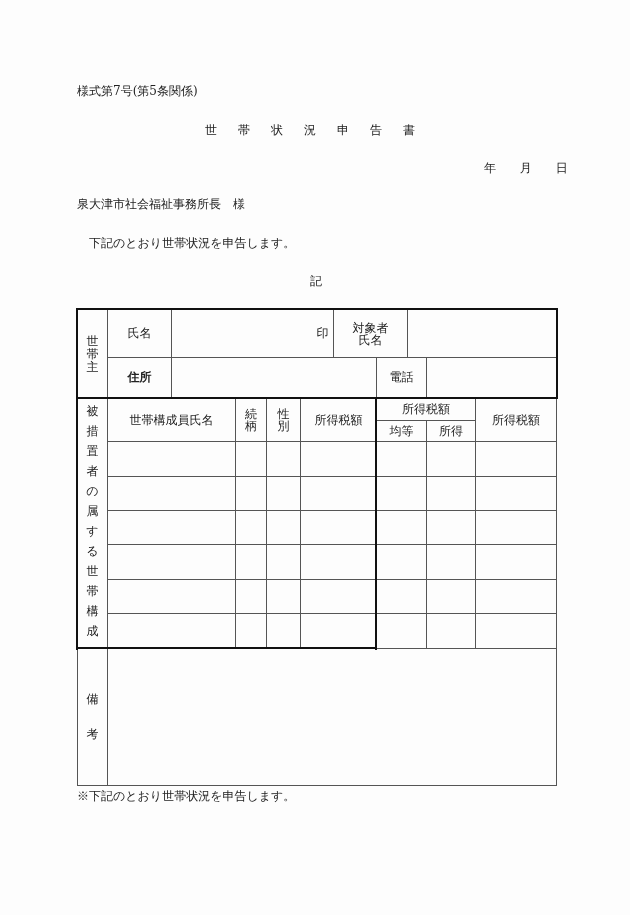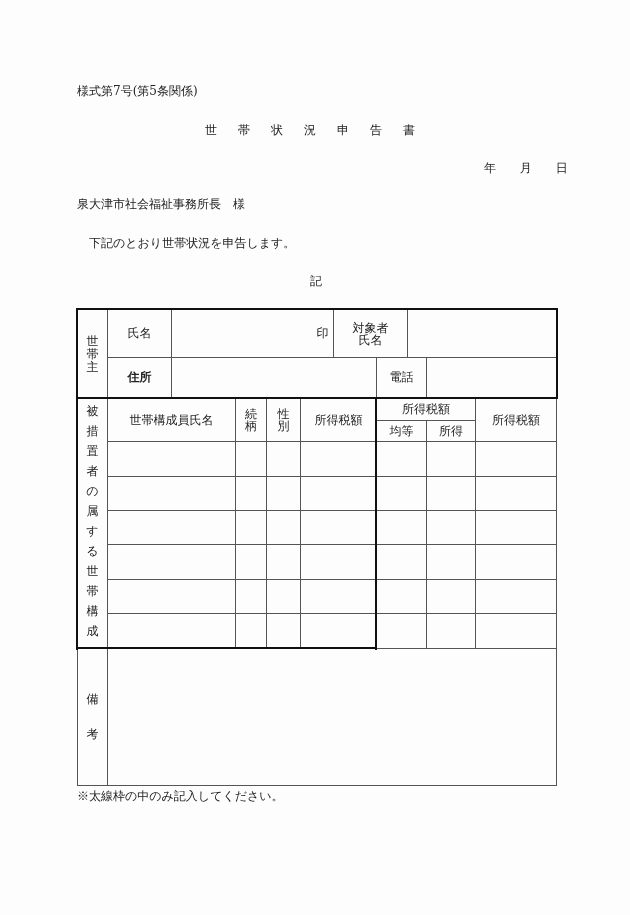--- a/index.html
+++ b/index.html
@@ -193,13 +193,13 @@
   <div class="field" style="left:427px; top:614px; width:48px; height:34px;"></div>
   <div class="field" style="left:476px; top:614px; width:80px; height:34px;"></div>
 </div>
 
 <div class="cell vert" style="left:78px; top:649px; width:29px; height:136px;">
   <span style="margin-bottom:22px;">備</span>
   <span>考</span>
 </div>
 <div class="field" style="left:108px; top:649px; width:448px; height:136px;"></div>
 
-<div id="footnote" class="abs txt">※太線枠の中のみ記入してください。</div>
+<div id="footnote" class="abs txt">※下記のとおり世帯状況を申告します。</div>
 
 </body></html>

